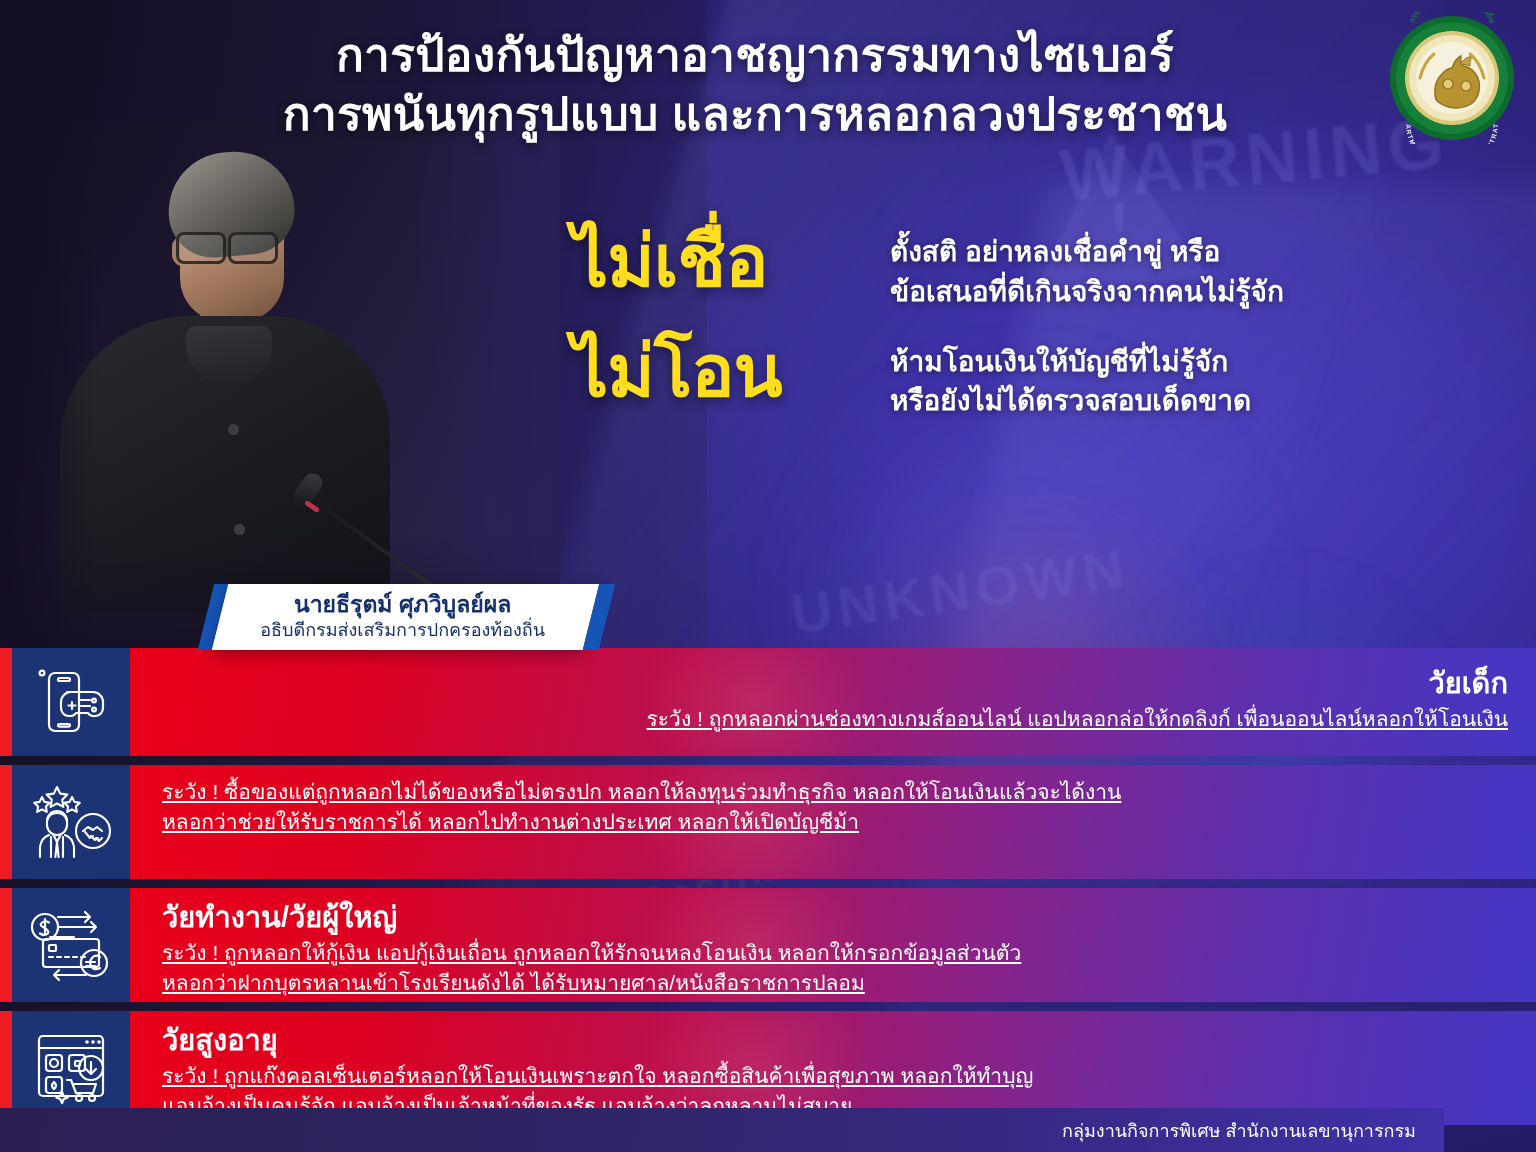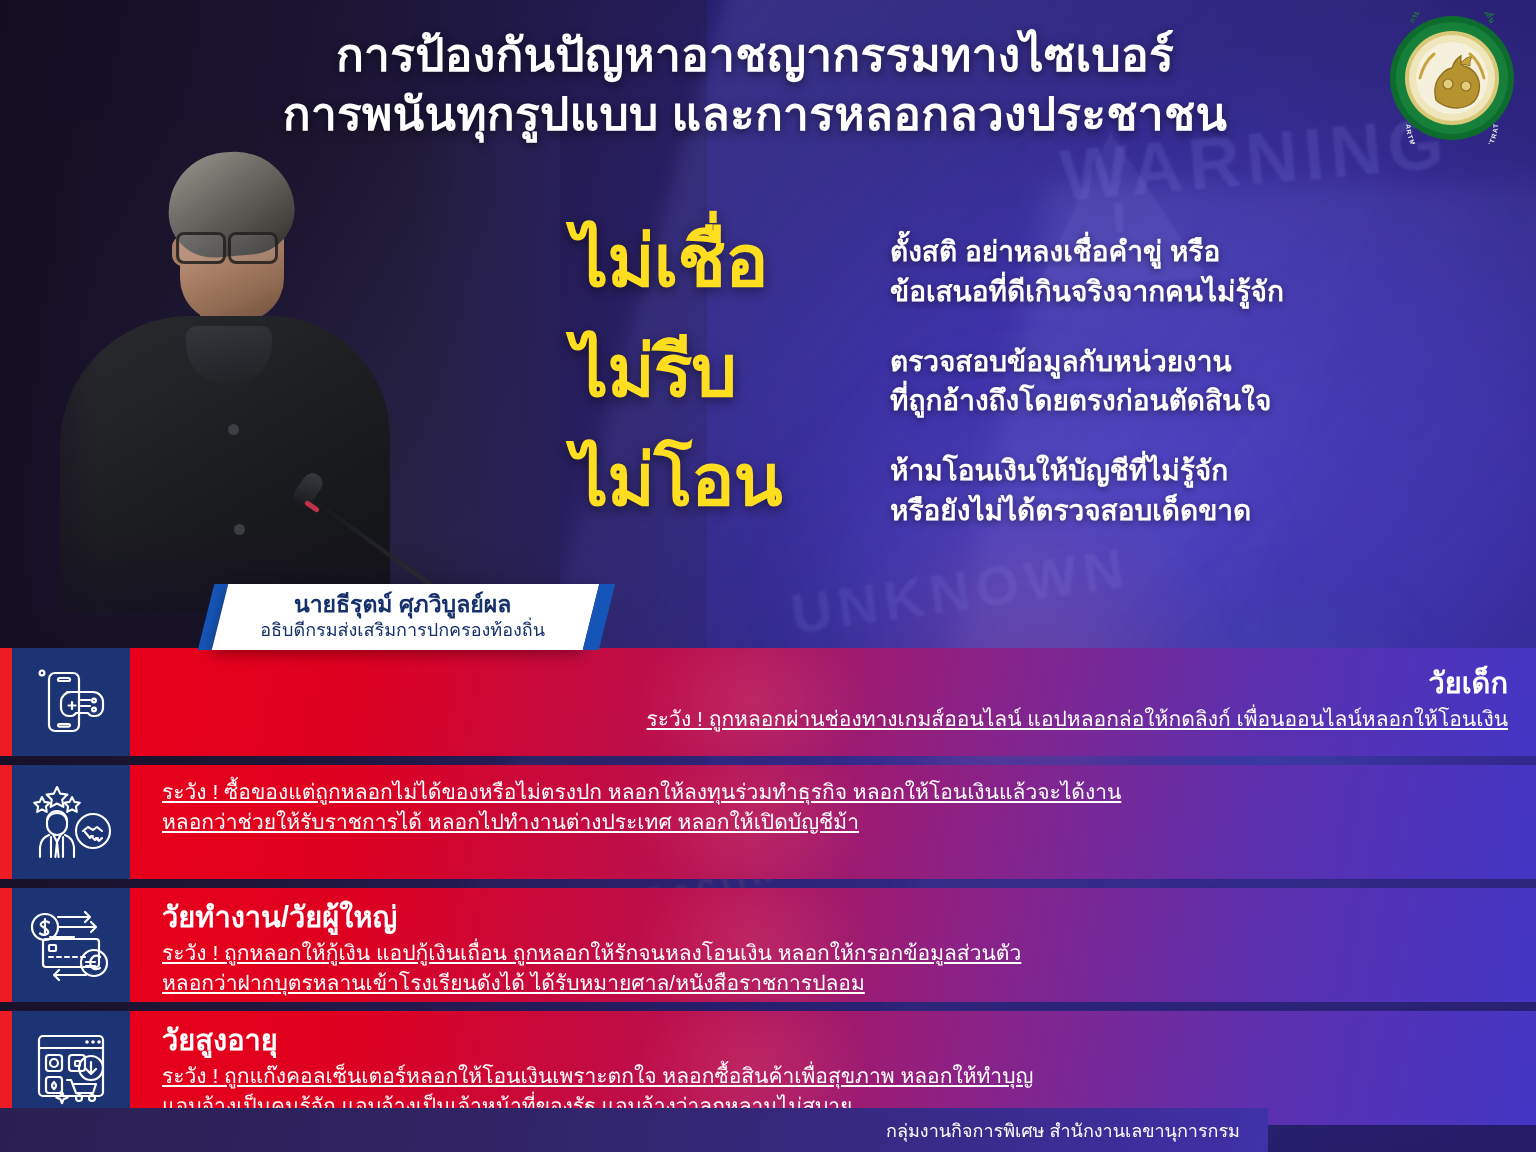--- a/index.html
+++ b/index.html
@@ -389,21 +389,21 @@
     position: relative; z-index: 2; text-decoration: underline;
   }
   .age-row.r1 { height: 108px; }
   .age-row.r1 .row-content { padding-top: 18px; text-align: right; }
   .age-row.r2, .age-row.r3, .age-row.r4 { height: 114px; }
 
   
   .footer-bar {
     position: absolute;
     left: 0; bottom: 0;
-    width: 1268px; height: 44px;
+    width: 1444px; height: 44px;
     background: linear-gradient(100deg, #2b1f52 0%, #302466 40%, #382a86 72%, #3f31a8 100%);
     z-index: 20;
     display: flex;
     align-items: center;
     justify-content: flex-end;
   }
   .footer-text {
     font-size: 18px;
     color: #ffffff;
     padding-right: 28px;
@@ -480,27 +480,20 @@
   <div class="slogan-block">
 
     <div class="slogan-row">
       <div class="slogan-key">ไม่เชื่อ</div>
       <div class="slogan-desc">
         <div class="dline">ตั้งสติ อย่าหลงเชื่อคำขู่ หรือ</div>
         <div class="dline">ข้อเสนอที่ดีเกินจริงจากคนไม่รู้จัก</div>
       </div>
     </div>
 
-    <div class="slogan-row">
-      <div class="slogan-key">ไม่รีบ</div>
-      <div class="slogan-desc">
-        <div class="dline">ตรวจสอบข้อมูลกับหน่วยงาน</div>
-        <div class="dline">ที่ถูกอ้างถึงโดยตรงก่อนตัดสินใจ</div>
-      </div>
-    </div>
 
     <div class="slogan-row">
       <div class="slogan-key">ไม่โอน</div>
       <div class="slogan-desc">
         <div class="dline">ห้ามโอนเงินให้บัญชีที่ไม่รู้จัก</div>
         <div class="dline">หรือยังไม่ได้ตรวจสอบเด็ดขาด</div>
       </div>
     </div>
 
   </div>

